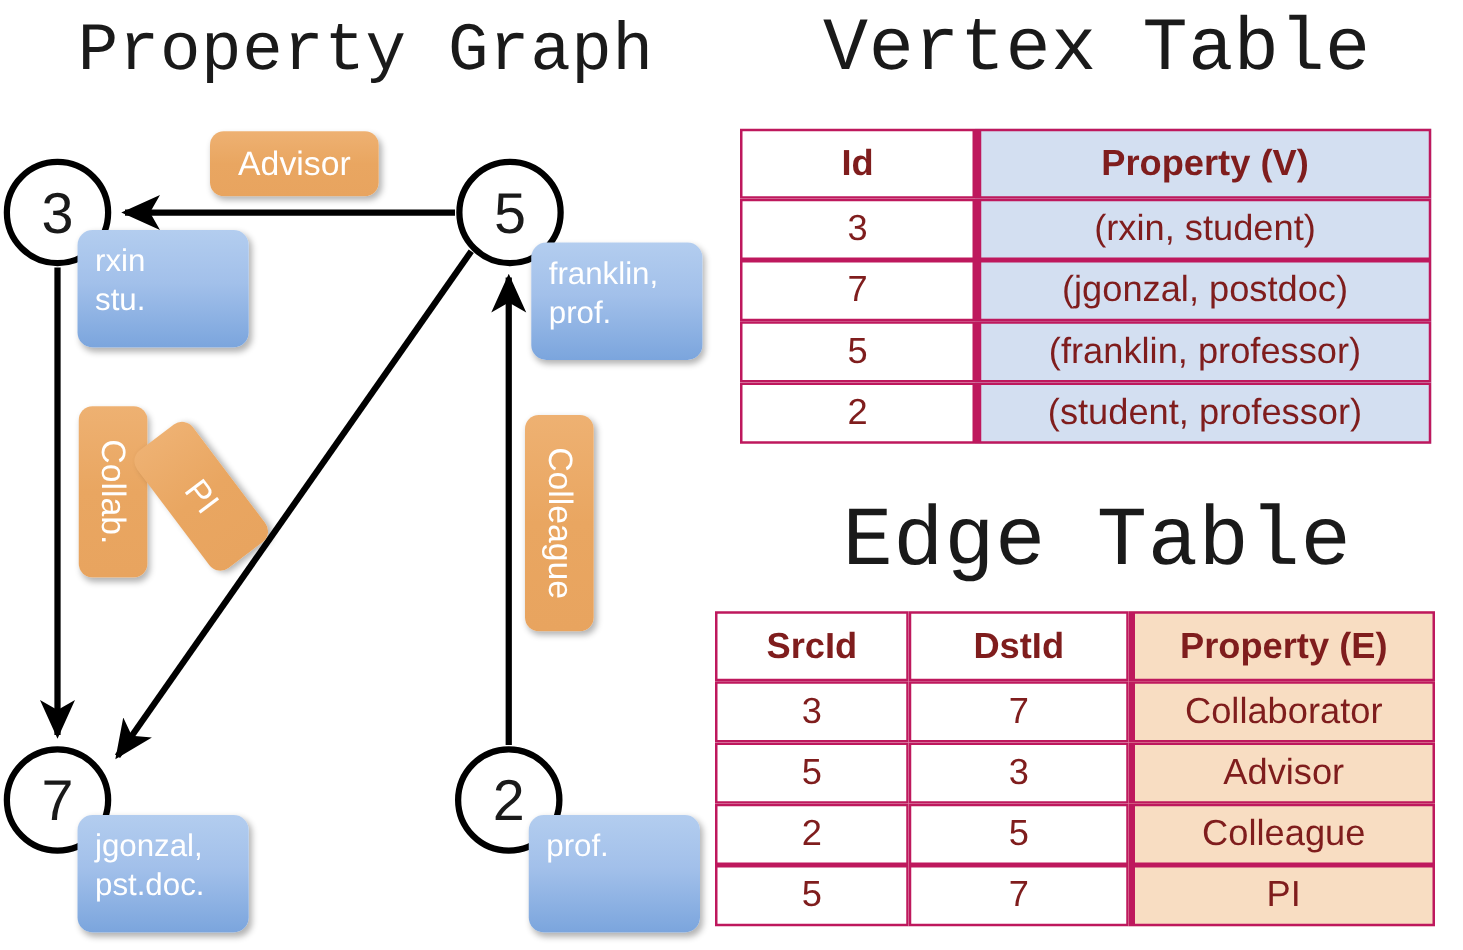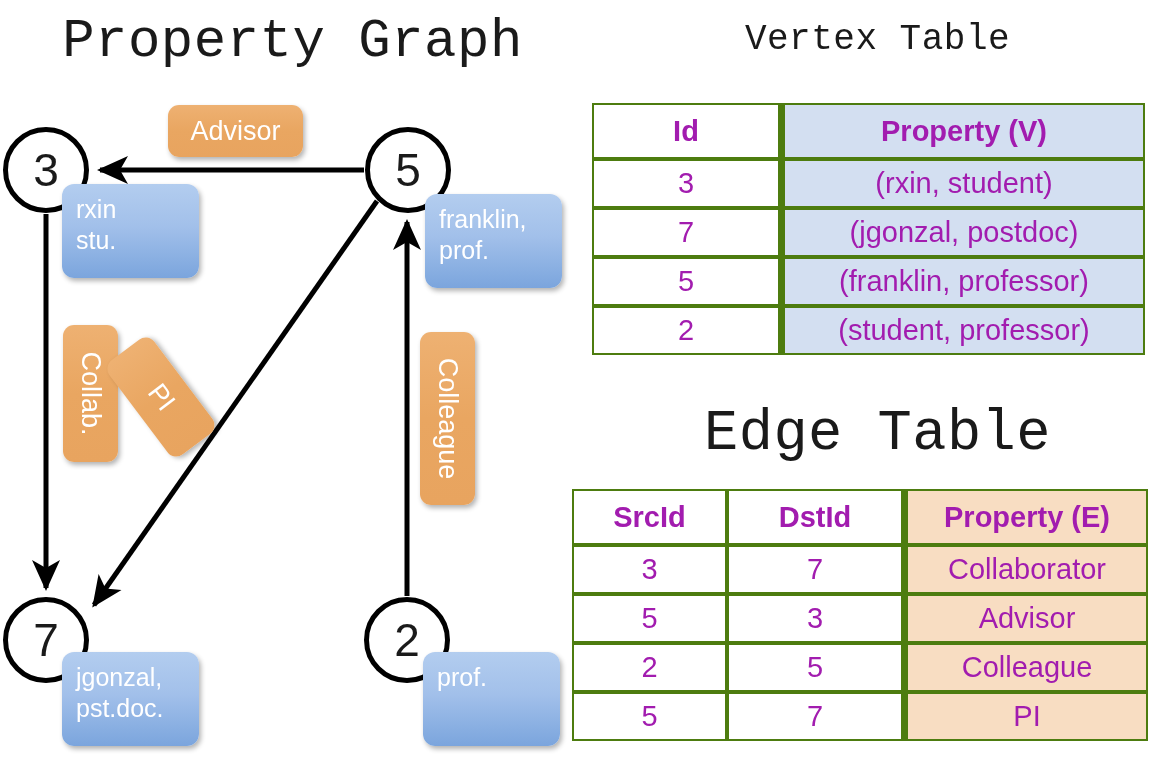--- a/index.html
+++ b/index.html
@@ -29,28 +29,28 @@
     left: 0; top: 12px;
     width: 585px;
     text-align: center;
     font-size: 54px;
     line-height: 60px;
   }
   #title-vertex-table {
     left: 585px; top: 10px;
     width: 585px;
     text-align: center;
-    font-size: 36px;
+    font-size: 60px;
     line-height: 60px;
   }
   #title-edge-table {
     left: 585px; top: 404px;
     width: 585px;
     text-align: center;
-    font-size: 57px;
+    font-size: 67px;
     line-height: 60px;
   }
 
   
   #graph-panel {
     position: absolute;
     left: 0; top: 0;
     width: 585px; height: 760px;
   }
   #graph-edges {
@@ -114,25 +114,25 @@
 
   
   .data-table {
     position: absolute;
     border-collapse: separate;
     border-spacing: 0;
     table-layout: fixed;
     font-family: "Liberation Sans", sans-serif;
   }
   .data-table td, .data-table th {
-    border: 2px solid #4d7c0f;
+    border: 2px solid #be185d;
     text-align: center;
     font-weight: 300;
     font-size: 29px;
-    color: #a21caf;
+    color: #7f1d1d;
     padding: 0;
     height: 45px;
     background: #ffffff;
   }
   .data-table th {
     font-weight: 700;
     font-size: 29px;
     height: 52px;
   }
   .sep-col { border-left-width: 5px !important; }

